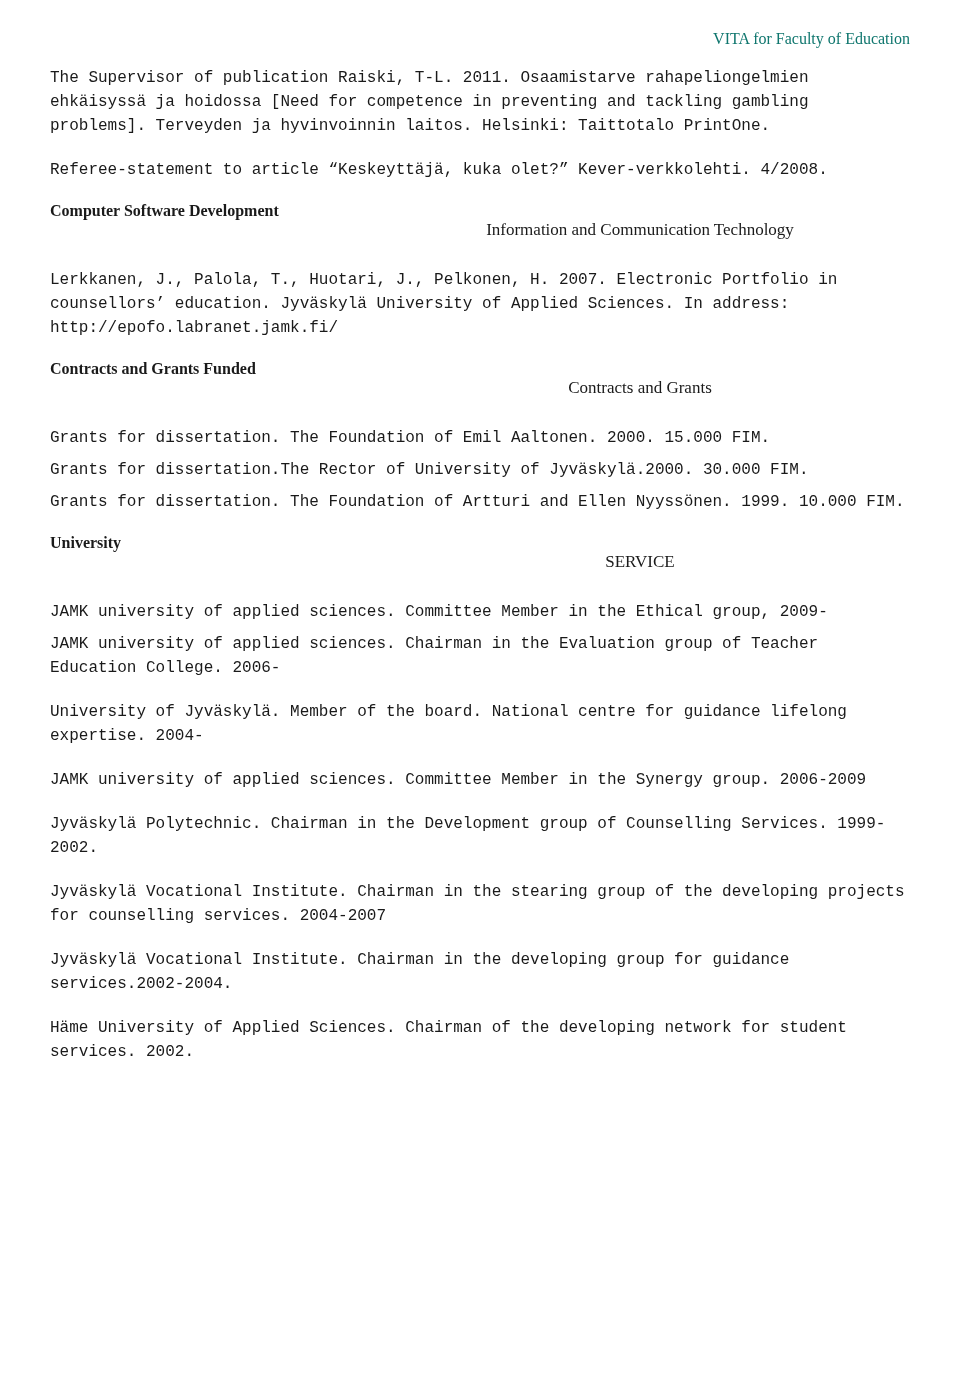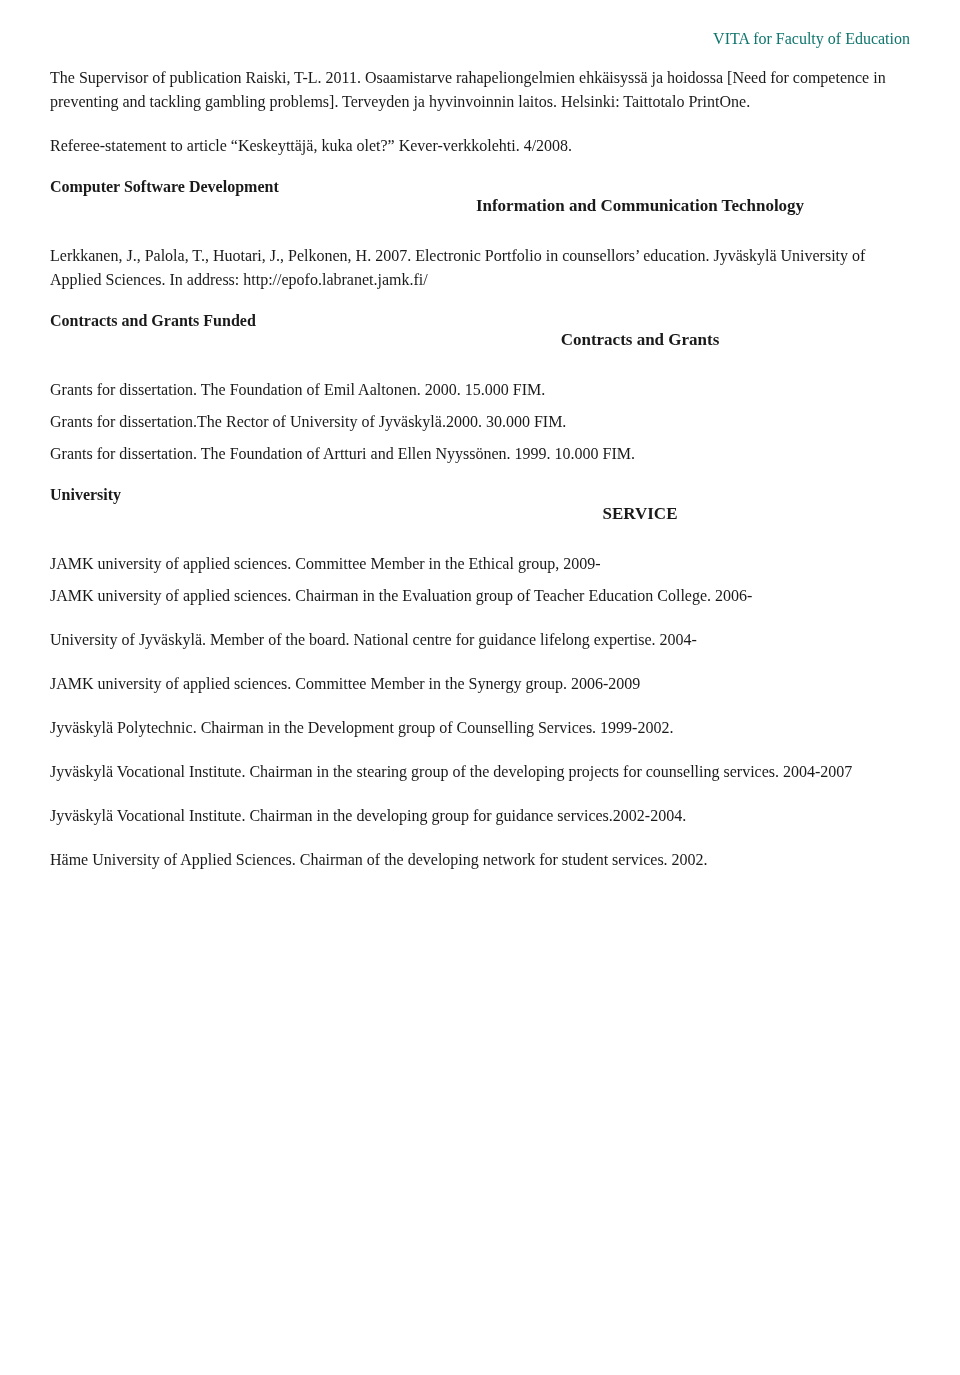--- a/index.html
+++ b/index.html
@@ -23,25 +23,26 @@
       text-align: right;
       font-size: 16px;
       margin-bottom: 18px;
       color: #0f766e;
     }
 
     .paragraph {
       margin-bottom: 12px;
       line-height: 1.5;
       text-align: left;
+      font-family: Liberation Mono, monospace;
     }
 
     .centered-heading {
       text-align: center;
-      font-weight: bold;
+      font-weight: normal;
       font-size: 17px;
       margin: 18px 0 14px 0;
     }
 
     .left-bold {
       font-weight: bold;
       font-size: 16px;
       margin-bottom: 10px;
     }
 

